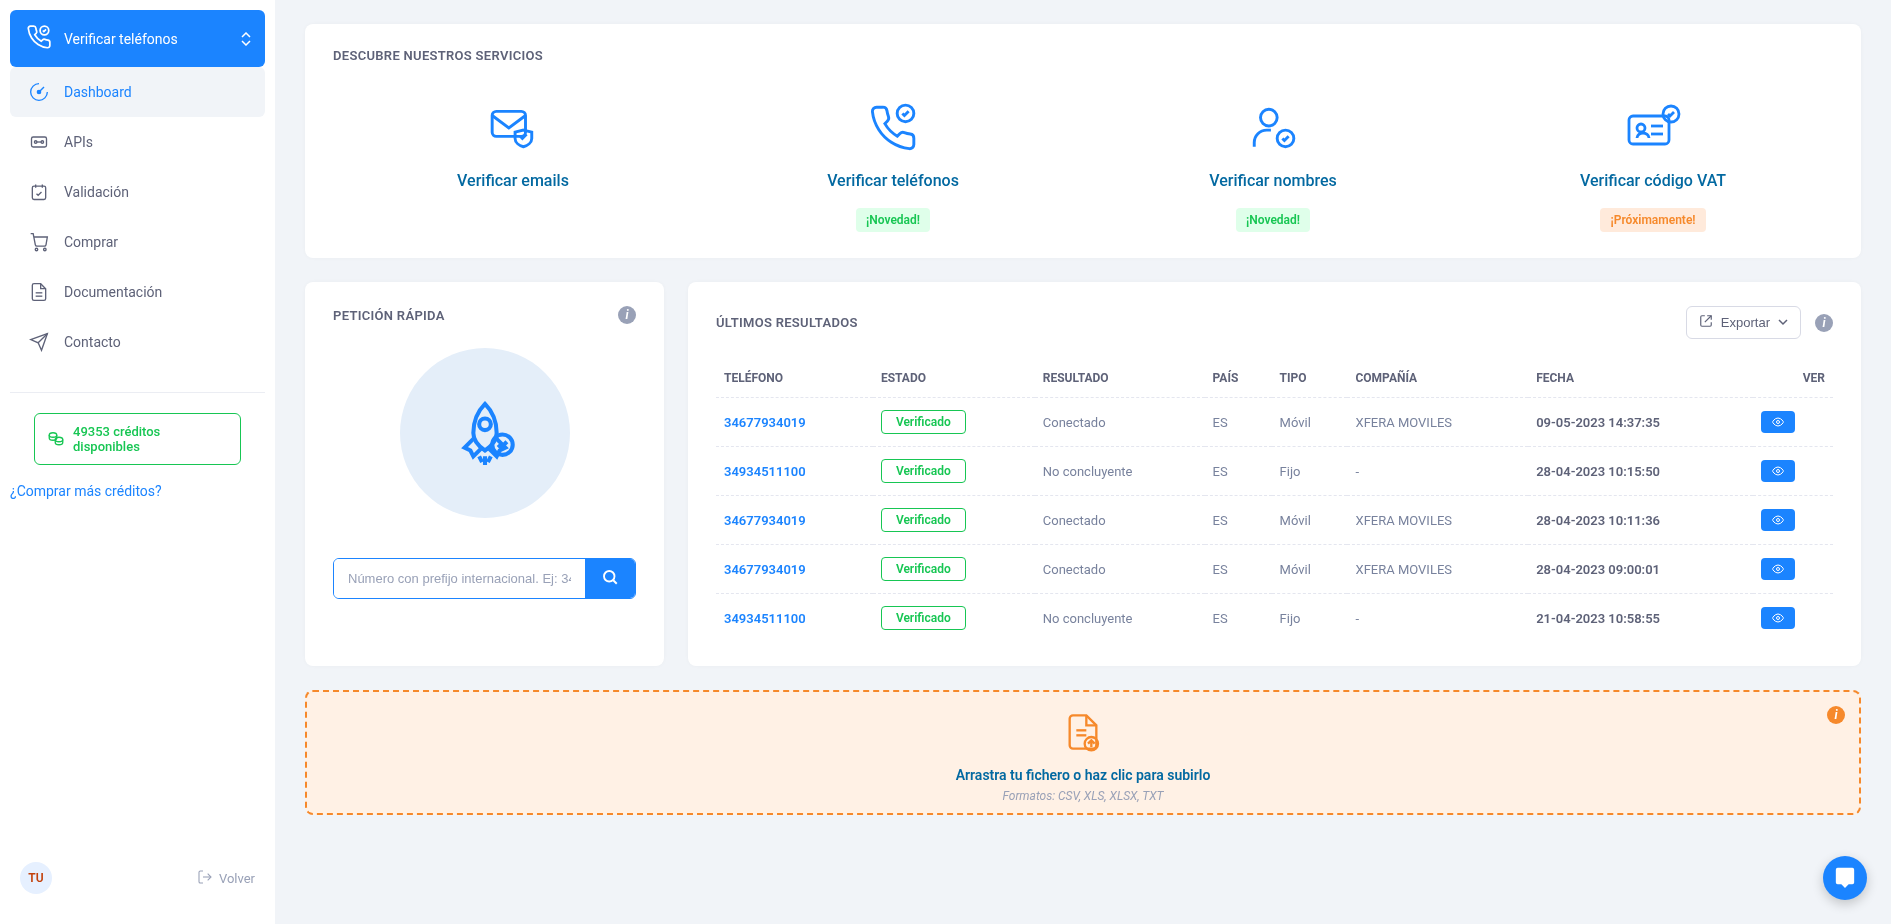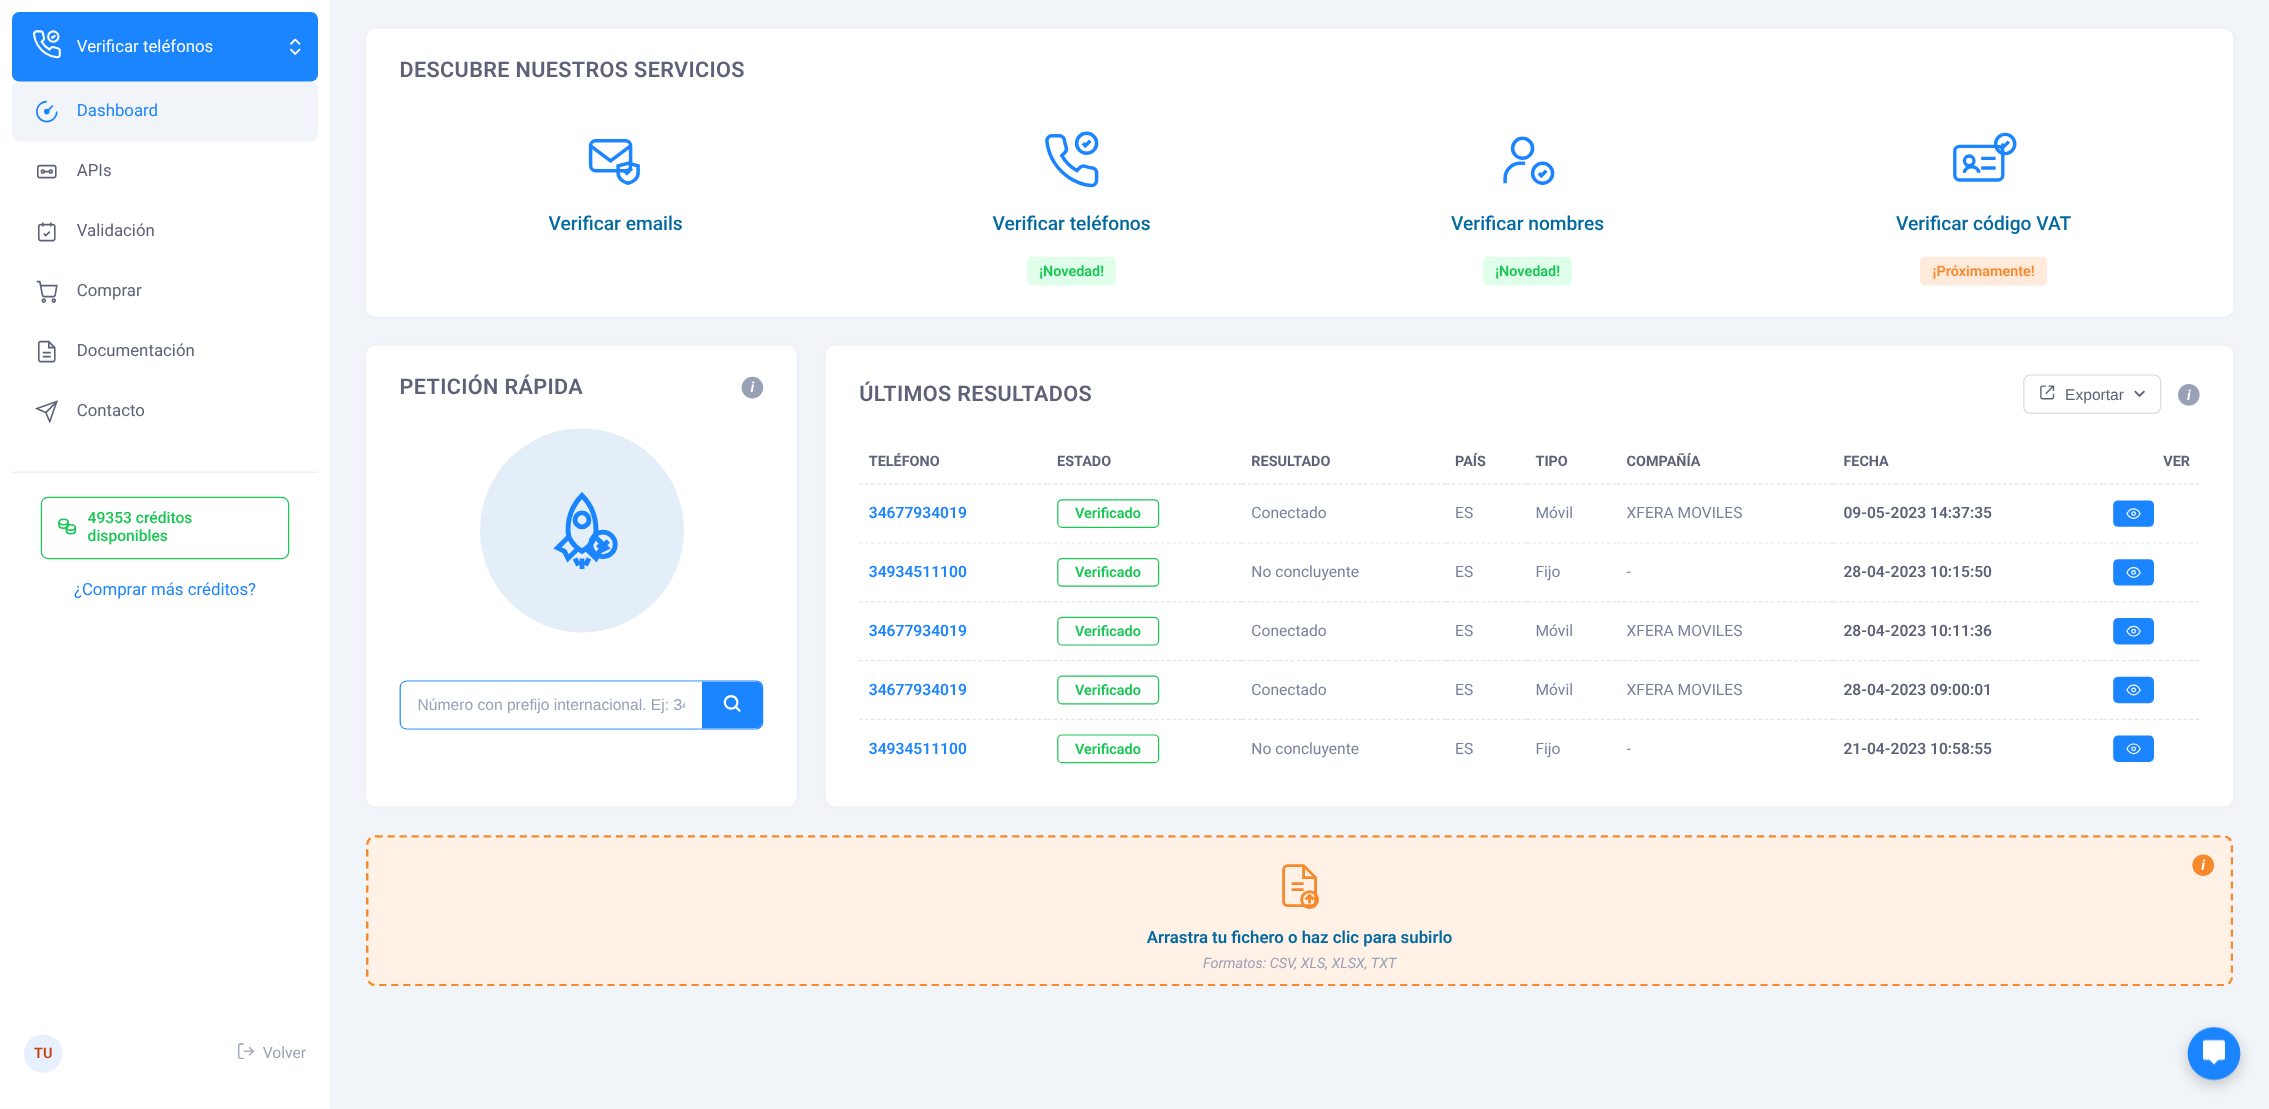--- a/index.html
+++ b/index.html
@@ -9,29 +9,29 @@
 
 .sidebar { width: 275px; background: #fff; display: flex; flex-direction: column; padding: 10px; }
 .brand-btn { background: #1b84ff; color: #fff; border-radius: 6px; padding: 14px 16px; display: flex; align-items: center; gap: 12px; cursor: pointer; position: relative; }
 .brand-btn .chevrons { position: absolute; right: 14px; top: 50%; transform: translateY(-50%); display: flex; flex-direction: column; gap: 2px; }
 .nav { display: flex; flex-direction: column; }
 .nav-item { display: flex; align-items: center; gap: 14px; padding: 14px 18px; color: #5e6278; cursor: pointer; border-radius: 6px; font-size: 14px; }
 .nav-item.active { color: #1b84ff; background: #f1f4f8; }
 .nav-item .icon-wrap { width: 22px; height: 22px; display: flex; align-items: center; justify-content: center; color: inherit; }
 .sidebar-divider { border: none; border-top: 1px solid #ebedf3; margin: 25px 0 20px; }
 .credits-btn { border: 1px solid #17c653; color: #17c653; background: #fff; border-radius: 6px; padding: 10px 12px; display: flex; align-items: center; gap: 8px; justify-content: center; font-size: 13px; font-weight: 500; cursor: pointer; margin: 0 24px; }
-.buy-more { text-align: center; margin-top: 18px; color: #1b84ff; font-size: 14px; cursor: pointer; }
+.buy-more { margin-top: 18px; color: #1b84ff; font-size: 14px; cursor: pointer; }
 .sidebar-footer { margin-top: auto; display: flex; align-items: center; justify-content: space-between; padding: 16px 10px 20px; }
 .avatar { width: 32px; height: 32px; border-radius: 50%; background: #e6f0ff; color: #c2410c; display: flex; align-items: center; justify-content: center; font-size: 12px; font-weight: 600; }
 .volver { display: flex; align-items: center; gap: 6px; color: #99a1b7; font-size: 13px; cursor: pointer; }
 
 
 .main { flex: 1; padding: 24px 30px; display: flex; flex-direction: column; gap: 24px; min-width: 0; }
 .card { background: #fff; border-radius: 8px; padding: 24px 28px; box-shadow: 0 0 4px rgba(0,0,0,0.03); }
-.card-title { font-size: 18px; font-weight: 600; color: #5e6278; letter-spacing: 0.3px; }
+.card-title { font-size: 13px; font-weight: 600; color: #5e6278; letter-spacing: 0.3px; }
 
 
 .services-grid { display: grid; grid-template-columns: repeat(4, 1fr); gap: 20px; margin-top: 40px; }
 .service { display: flex; flex-direction: column; align-items: center; gap: 18px; cursor: pointer; }
 .service-icon { height: 50px; display: flex; align-items: center; justify-content: center; color: #1b84ff; }
 .service-label { color: #0369a1; font-size: 16px; font-weight: 500; }
 .badge { padding: 5px 10px; border-radius: 4px; font-size: 12px; font-weight: 600; }
 .badge-green { background: #dfffea; color: #17c653; }
 .badge-orange { background: #ffeadb; color: #f6892b; }
 

